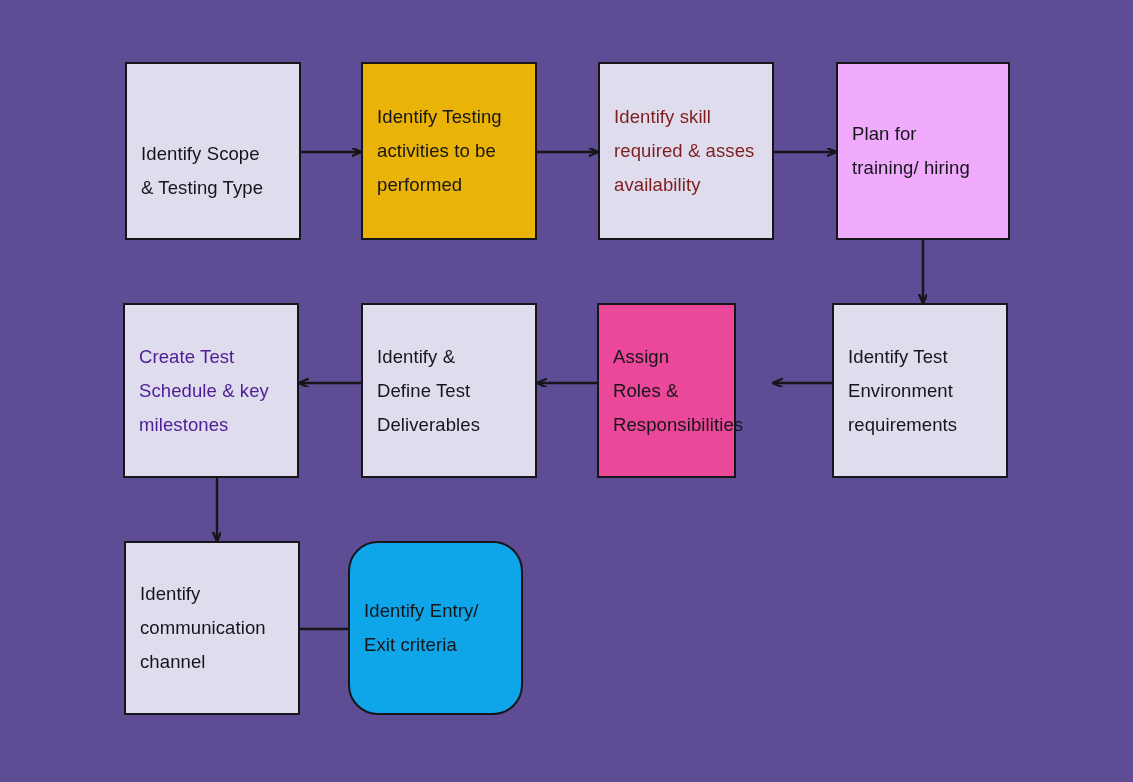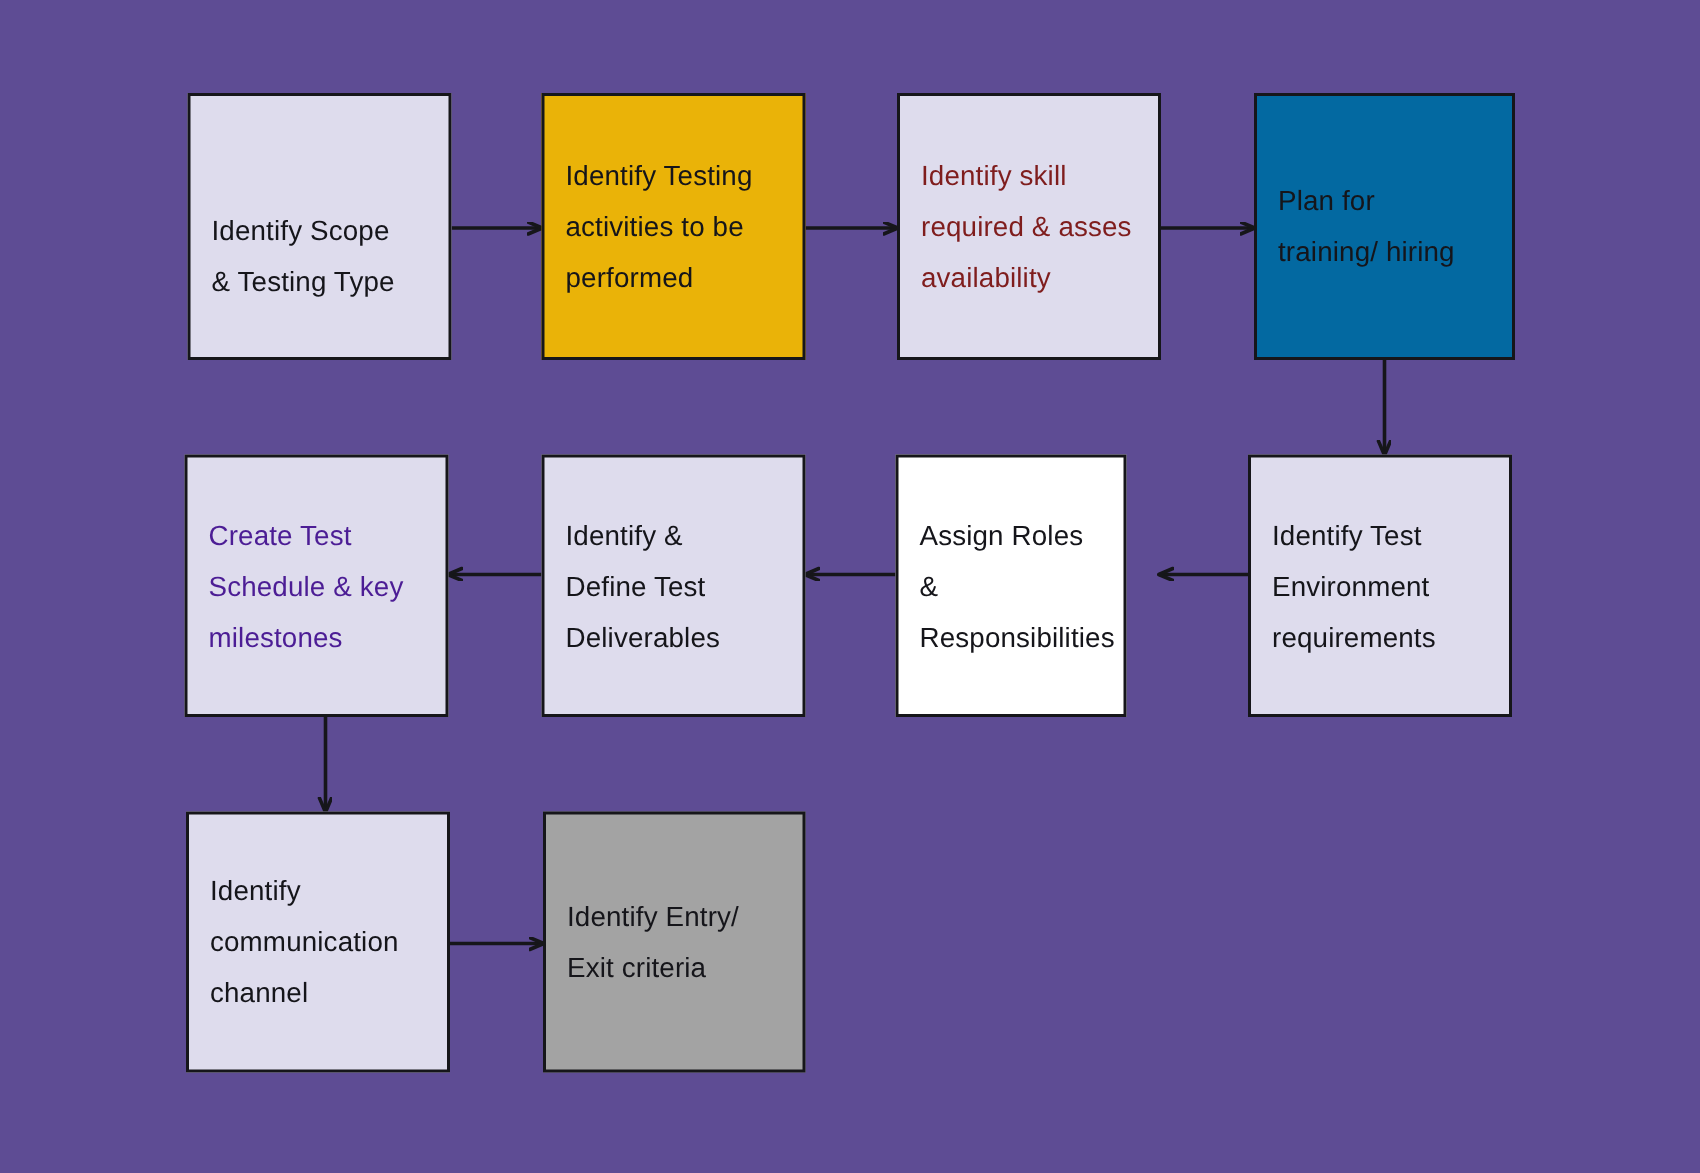--- a/index.html
+++ b/index.html
@@ -77,47 +77,47 @@
       <div class="node" style="left: 361px; top: 62px; width: 176px; height: 178px; background: #eab308; border-color: rgb(22, 22, 26);">
         <div class="node-label" style="color: rgb(21, 21, 26);">Identify Testing
 activities to be
 performed</div>
       </div>
       <div class="node" style="left: 598px; top: 62px; width: 176px; height: 178px; background: rgb(222, 220, 237); border-color: rgb(22, 22, 26);">
         <div class="node-label" style="color: #7f1d1d;">Identify skill
 required &amp; asses
 availability</div>
       </div>
-      <div class="node" style="left: 836px; top: 62px; width: 174px; height: 178px; background: #0369a1; border-color: rgb(22, 22, 26);">
+      <div class="node" style="left: 836px; top: 62px; width: 174px; height: 178px; background: #f0abfc; border-color: rgb(22, 22, 26);">
         <div class="node-label" style="color: rgb(21, 21, 26);">Plan for
 training/ hiring</div>
       </div>
       <div class="node" style="left: 123px; top: 303px; width: 176px; height: 175px; background: rgb(222, 220, 237); border-color: rgb(22, 22, 26);">
         <div class="node-label" style="color: #4c1d95;">Create Test
 Schedule &amp; key
 milestones</div>
       </div>
       <div class="node" style="left: 361px; top: 303px; width: 176px; height: 175px; background: rgb(222, 220, 237); border-color: rgb(22, 22, 26);">
         <div class="node-label" style="color: rgb(21, 21, 26);">Identify &amp;
 Define Test
 Deliverables</div>
       </div>
-      <div class="node" style="left: 597px; top: 303px; width: 154px; height: 175px; background: #ffffff; border-color: rgb(22, 22, 26);">
+      <div class="node" style="left: 597px; top: 303px; width: 139px; height: 175px; background: #ec4899; border-color: rgb(22, 22, 26);">
         <div class="node-label" style="color: rgb(21, 21, 26);">Assign Roles &amp;
 Responsibilities</div>
       </div>
       <div class="node" style="left: 832px; top: 303px; width: 176px; height: 175px; background: rgb(222, 220, 237); border-color: rgb(22, 22, 26);">
         <div class="node-label" style="color: rgb(21, 21, 26);">Identify Test
 Environment
 requirements</div>
       </div>
       <div class="node" style="left: 124px; top: 541px; width: 176px; height: 174px; background: rgb(222, 220, 237); border-color: rgb(22, 22, 26);">
         <div class="node-label" style="color: rgb(21, 21, 26);">Identify
 communication
 channel</div>
       </div>
-      <div class="node" style="left: 362px; top: 541px; width: 175px; height: 174px; background: #a3a3a3; border-color: rgb(22, 22, 26);">
+      <div class="node" style="left: 348px; top: 541px; width: 175px; height: 174px; background: #0ea5e9; border-color: rgb(22, 22, 26); border-radius: 30px;">
         <div class="node-label" style="color: rgb(21, 21, 26);">Identify Entry/
 Exit criteria</div>
       </div>
     </div>
 
 </div>
 
 </body></html>

